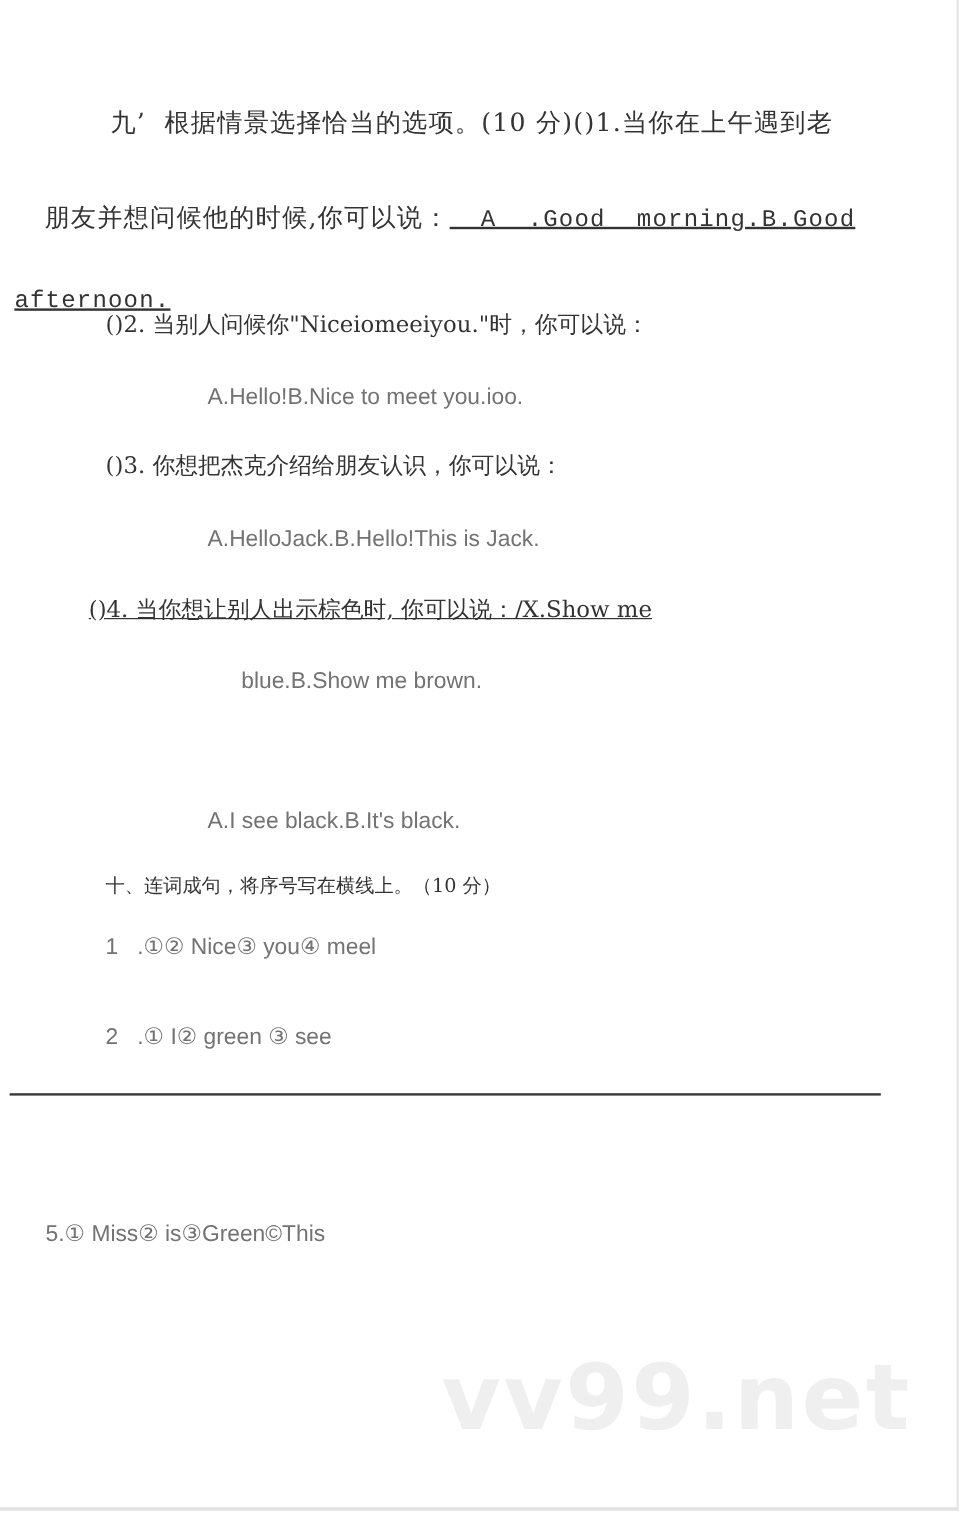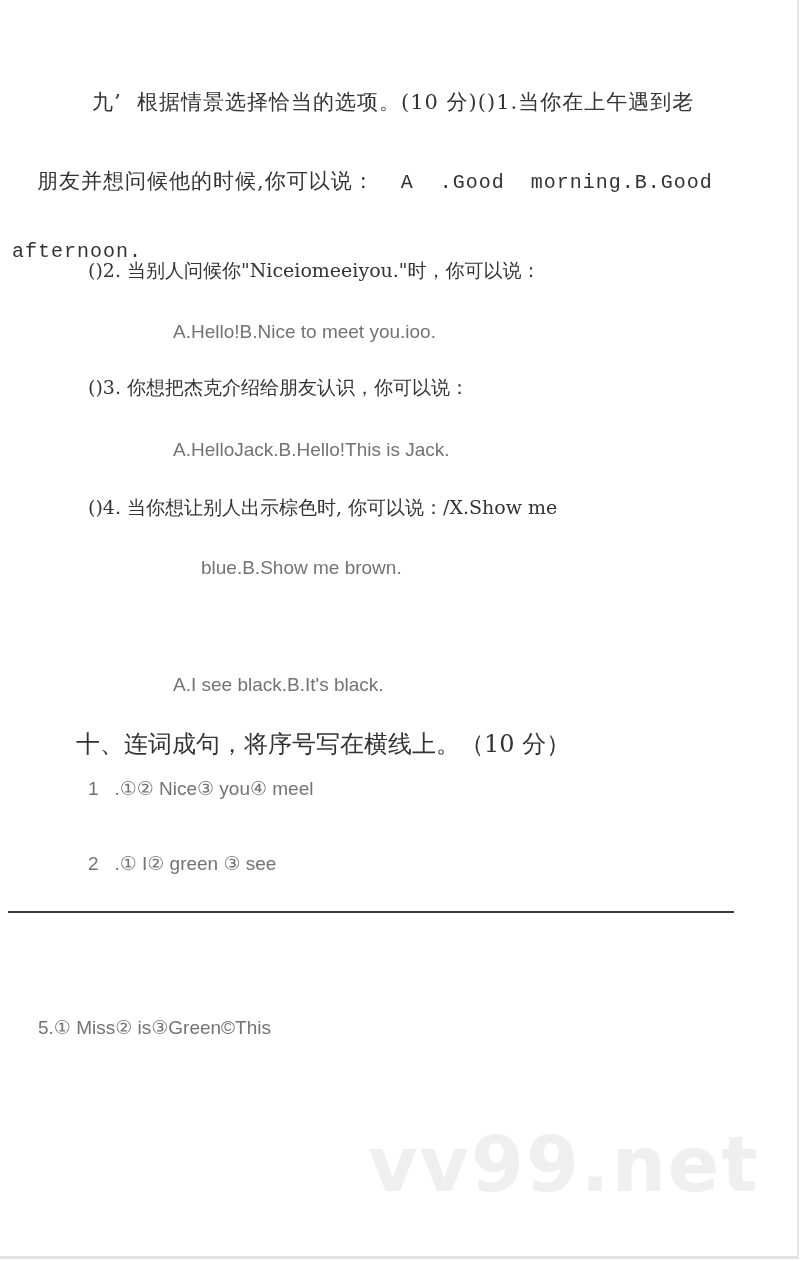--- a/index.html
+++ b/index.html
@@ -7,21 +7,21 @@
       width: 800px; height: 1261px; position: relative; overflow: hidden;
       background: #ffffff; color: #2e2e2e;
     }
     .page {
       position: absolute; left: 0; top: 0; width: 797px; height: 1256px;
       background: #ffffff;
       border-right: 2px solid #e6e6e6; border-bottom: 3px solid #e3e3e3;
     }
     .line { position: absolute; white-space: pre; }
     .serif { font-family: "DejaVu Serif", "Liberation Serif", serif; }
-    .mono { font-family: "Liberation Mono", "DejaVu Sans Mono", monospace; }
+    .mono { font-family: "Liberation Mono", "DejaVu Sans Mono", monospace; text-decoration: underline; }
     .s9 { font-size: 21px; letter-spacing: 1px; color: #333; text-align: center; }
     .q  { font-size: 19px; color: #333; }
     .opt { font-size: 19px; color: #737373; font-family: "Liberation Sans", sans-serif; }
     .rule {
       position: absolute; left: 8px; top: 911px; width: 726px; height: 2px; background: #3a3a3a;
     }
     .watermark {
       position: absolute; left: 368px; top: 1120px;
       font-family: "DejaVu Sans", "Liberation Sans", sans-serif; font-weight: bold;
       font-size: 76px; color: #efefef; letter-spacing: 2px;
@@ -37,26 +37,26 @@
     <span class="serif">朋友并想问候他的时候,你可以说：</span><span class="mono" style="font-size:20px;">  A  .Good  morning.B.Good</span>
   </div>
   <div class="line mono s9" style="left:12px; top:196px; font-size:20px;margin-top:44px;">afternoon.</div>
 
   <div class="line serif q" style="left:88px; top:258px;">()2. 当别人问候你"Niceiomeeiyou."时，你可以说：</div>
   <div class="line opt" style="left:173px; top:321px;">A.Hello!B.Nice to meet you.ioo.</div>
 
   <div class="line serif q" style="left:88px; top:375px;">()3. 你想把杰克介绍给朋友认识，你可以说：</div>
   <div class="line opt" style="left:173px; top:439px;">A.HelloJack.B.Hello!This is Jack.</div>
 
-  <div class="line serif q" style="left:88px; top:495px;">()4. 当你想让别人出示棕色时, 你可以说：/X.Show me</div>
+  <div class="line serif q" style="left:74px; top:495px;text-decoration:underline;">()4. 当你想让别人出示棕色时, 你可以说：/X.Show me</div>
   <div class="line opt" style="left:173px; top:557px;margin-left:28px;">blue.B.Show me brown.</div>
 
   <div class="line opt" style="left:173px; top:674px;">A.I see black.B.It's black.</div>
 
-  <div class="line serif q" style="left:76px; top:728px; font-size:24px;">十、连词成句，将序号写在横线上。（10 分）</div>
+  <div class="line serif q" style="left:88px; top:728px; font-size:16px;">十、连词成句，将序号写在横线上。（10 分）</div>
   <div class="line opt" style="left:88px; top:777px;">1   .①② Nice③ you④ meel</div>
   <div class="line opt" style="left:88px; top:852px;">2   .① I② green ③ see</div>
 
   <div class="rule"></div>
 
   <div class="line opt" style="left:10px; top:1016px;margin-left:28px;">5.① Miss② is③Green©This</div>
 
   <div class="watermark">vv99.net</div>
 </div>
 

